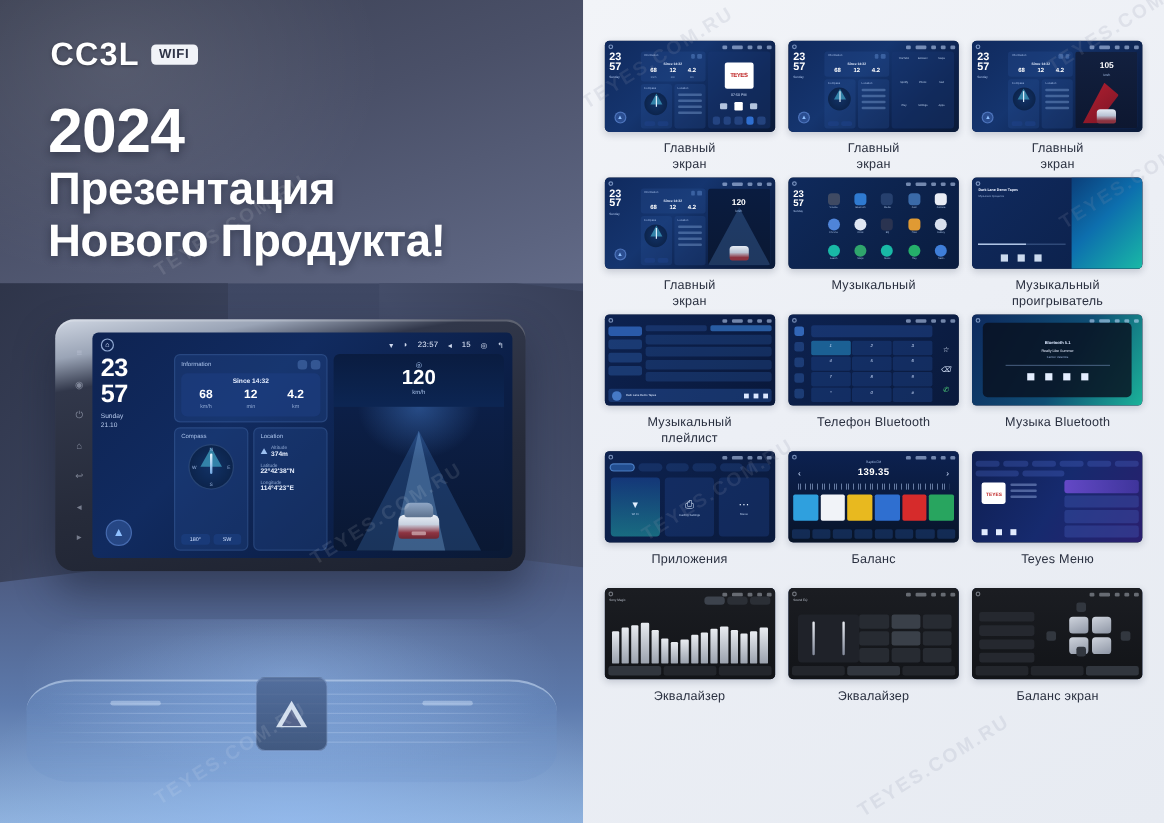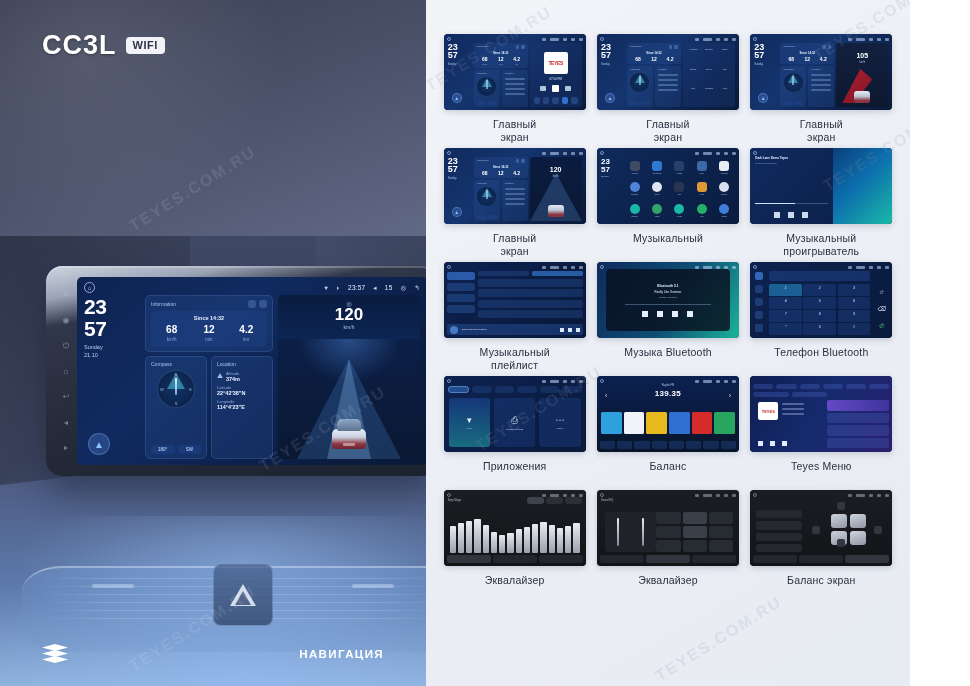--- a/index.html
+++ b/index.html
@@ -13,21 +13,21 @@
   .page {
     position: relative;
     width: 970px; height: 686px;
     display: flex;
     background: #fff;
   }
 
   
   .left-panel {
     position: relative;
-    width: 426px; height: 686px;
+    width: 486px; height: 686px;
     overflow: hidden;
     background: linear-gradient(160deg,#3a3f52 0%, #4a5068 22%, #5c6480 42%, #6a7392 55%, #55658f 66%, #3f5f96 78%, #5a84bd 90%, #7ea6d8 100%);
     text-decoration: underline;
   }
   .lp-sheen {
     position: absolute; inset: 0;
     background:
       radial-gradient(ellipse 70% 40% at 20% 8%, rgba(255,255,255,.10), transparent 65%),
       radial-gradient(ellipse 80% 45% at 85% 95%, rgba(180,210,255,.35), transparent 60%);
     pointer-events: none;
@@ -591,20 +591,25 @@
 <div class="page">
 
   <div class="left-panel">
     <div class="lp-sheen"></div>
 
     <div class="logo-row">
       <span class="logo-text">CC3L</span>
       <span class="wifi-badge">WIFI</span>
     </div>
 
+    <div class="headline">
+      <div class="year">2024</div>
+      <div class="l2">Презентация</div>
+      <div class="l3">Нового Продукта!</div>
+    </div>
 
     <div class="dash">
       <div class="dash-bg"></div>
       <div class="dash-shadeL"></div>
       <div class="dash-shadeR"></div>
 
       <div class="headunit">
         <div class="hu-rail">
           <span>≡</span>
           <span>◉</span>
@@ -735,28 +740,20 @@
           </div>
         </div>
         <div class="slot l"></div>
         <div class="slot r"></div>
         <div class="hazard">
           <span class="tri"></span>
         </div>
       </div>
     </div>
 
-    <div class="lp-foot">
-      <span class="stack-icon">
-          <i></i>
-          <i></i>
-          <i></i>
-        </span>
-      <span class="foot-label">НАВИГАЦИЯ</span>
-    </div>
 
     <span class="wm dark" style="left:120px; top:180px;">TEYES.COM.RU</span>
     <span class="wm dark" style="left:250px; top:420px;">TEYES.COM.RU</span>
     <span class="wm dark" style="left:120px; top:620px;">TEYES.COM.RU</span>
   </div>
 
   <div class="right-panel">
 
     <div class="grid">
 
@@ -1245,50 +1242,20 @@
               <span class="ctl">
                   <i></i>
                   <i></i>
                   <i></i>
                 </span>
             </div>
           </div>
         </div>
         <div class="cap" style="white-space:pre-line">Музыкальный
 плейлист</div>
-      </div>
-
-      <div class="cell">
-        <div class="thumb">
-          <div class="mini btm">
-            <div class="mini-bar">
-              <span class="dot"></span>
-              <span class="rgt">
-                  <i></i>
-                  <i class="tm"></i>
-                  <i></i>
-                  <i></i>
-                  <i></i>
-                </span>
-            </div>
-            <div class="btm-card">
-              <div class="bt">Bluetooth 5.1</div>
-              <div class="tr">Really Like Summer</div>
-              <div class="ar">Carlton Valentine</div>
-              <div class="bar"></div>
-              <div class="ctl">
-                <i></i>
-                <i></i>
-                <i></i>
-                <i></i>
-              </div>
-            </div>
-          </div>
-        </div>
-        <div class="cap" style="white-space:pre-line">Музыка Bluetooth</div>
       </div>
 
       <div class="cell">
         <div class="thumb">
           <div class="mini dial">
             <div class="mini-bar">
               <span class="dot"></span>
               <span class="rgt">
                   <i></i>
                   <i class="tm"></i>
@@ -1320,20 +1287,50 @@
               <i>#</i>
             </div>
             <div class="dial-right">
               <i>☆</i>
               <i>⌫</i>
               <i style="color:#4fd17a">✆</i>
             </div>
           </div>
         </div>
         <div class="cap" style="white-space:pre-line">Телефон Bluetooth</div>
+      </div>
+
+      <div class="cell">
+        <div class="thumb">
+          <div class="mini btm">
+            <div class="mini-bar">
+              <span class="dot"></span>
+              <span class="rgt">
+                  <i></i>
+                  <i class="tm"></i>
+                  <i></i>
+                  <i></i>
+                  <i></i>
+                </span>
+            </div>
+            <div class="btm-card">
+              <div class="bt">Bluetooth 5.1</div>
+              <div class="tr">Really Like Summer</div>
+              <div class="ar">Carlton Valentine</div>
+              <div class="bar"></div>
+              <div class="ctl">
+                <i></i>
+                <i></i>
+                <i></i>
+                <i></i>
+              </div>
+            </div>
+          </div>
+        </div>
+        <div class="cap" style="white-space:pre-line">Музыка Bluetooth</div>
       </div>
 
       <div class="cell">
         <div class="thumb">
           <div class="mini set">
             <div class="mini-bar">
               <span class="dot"></span>
               <span class="rgt">
                   <i></i>
                   <i class="tm"></i>

